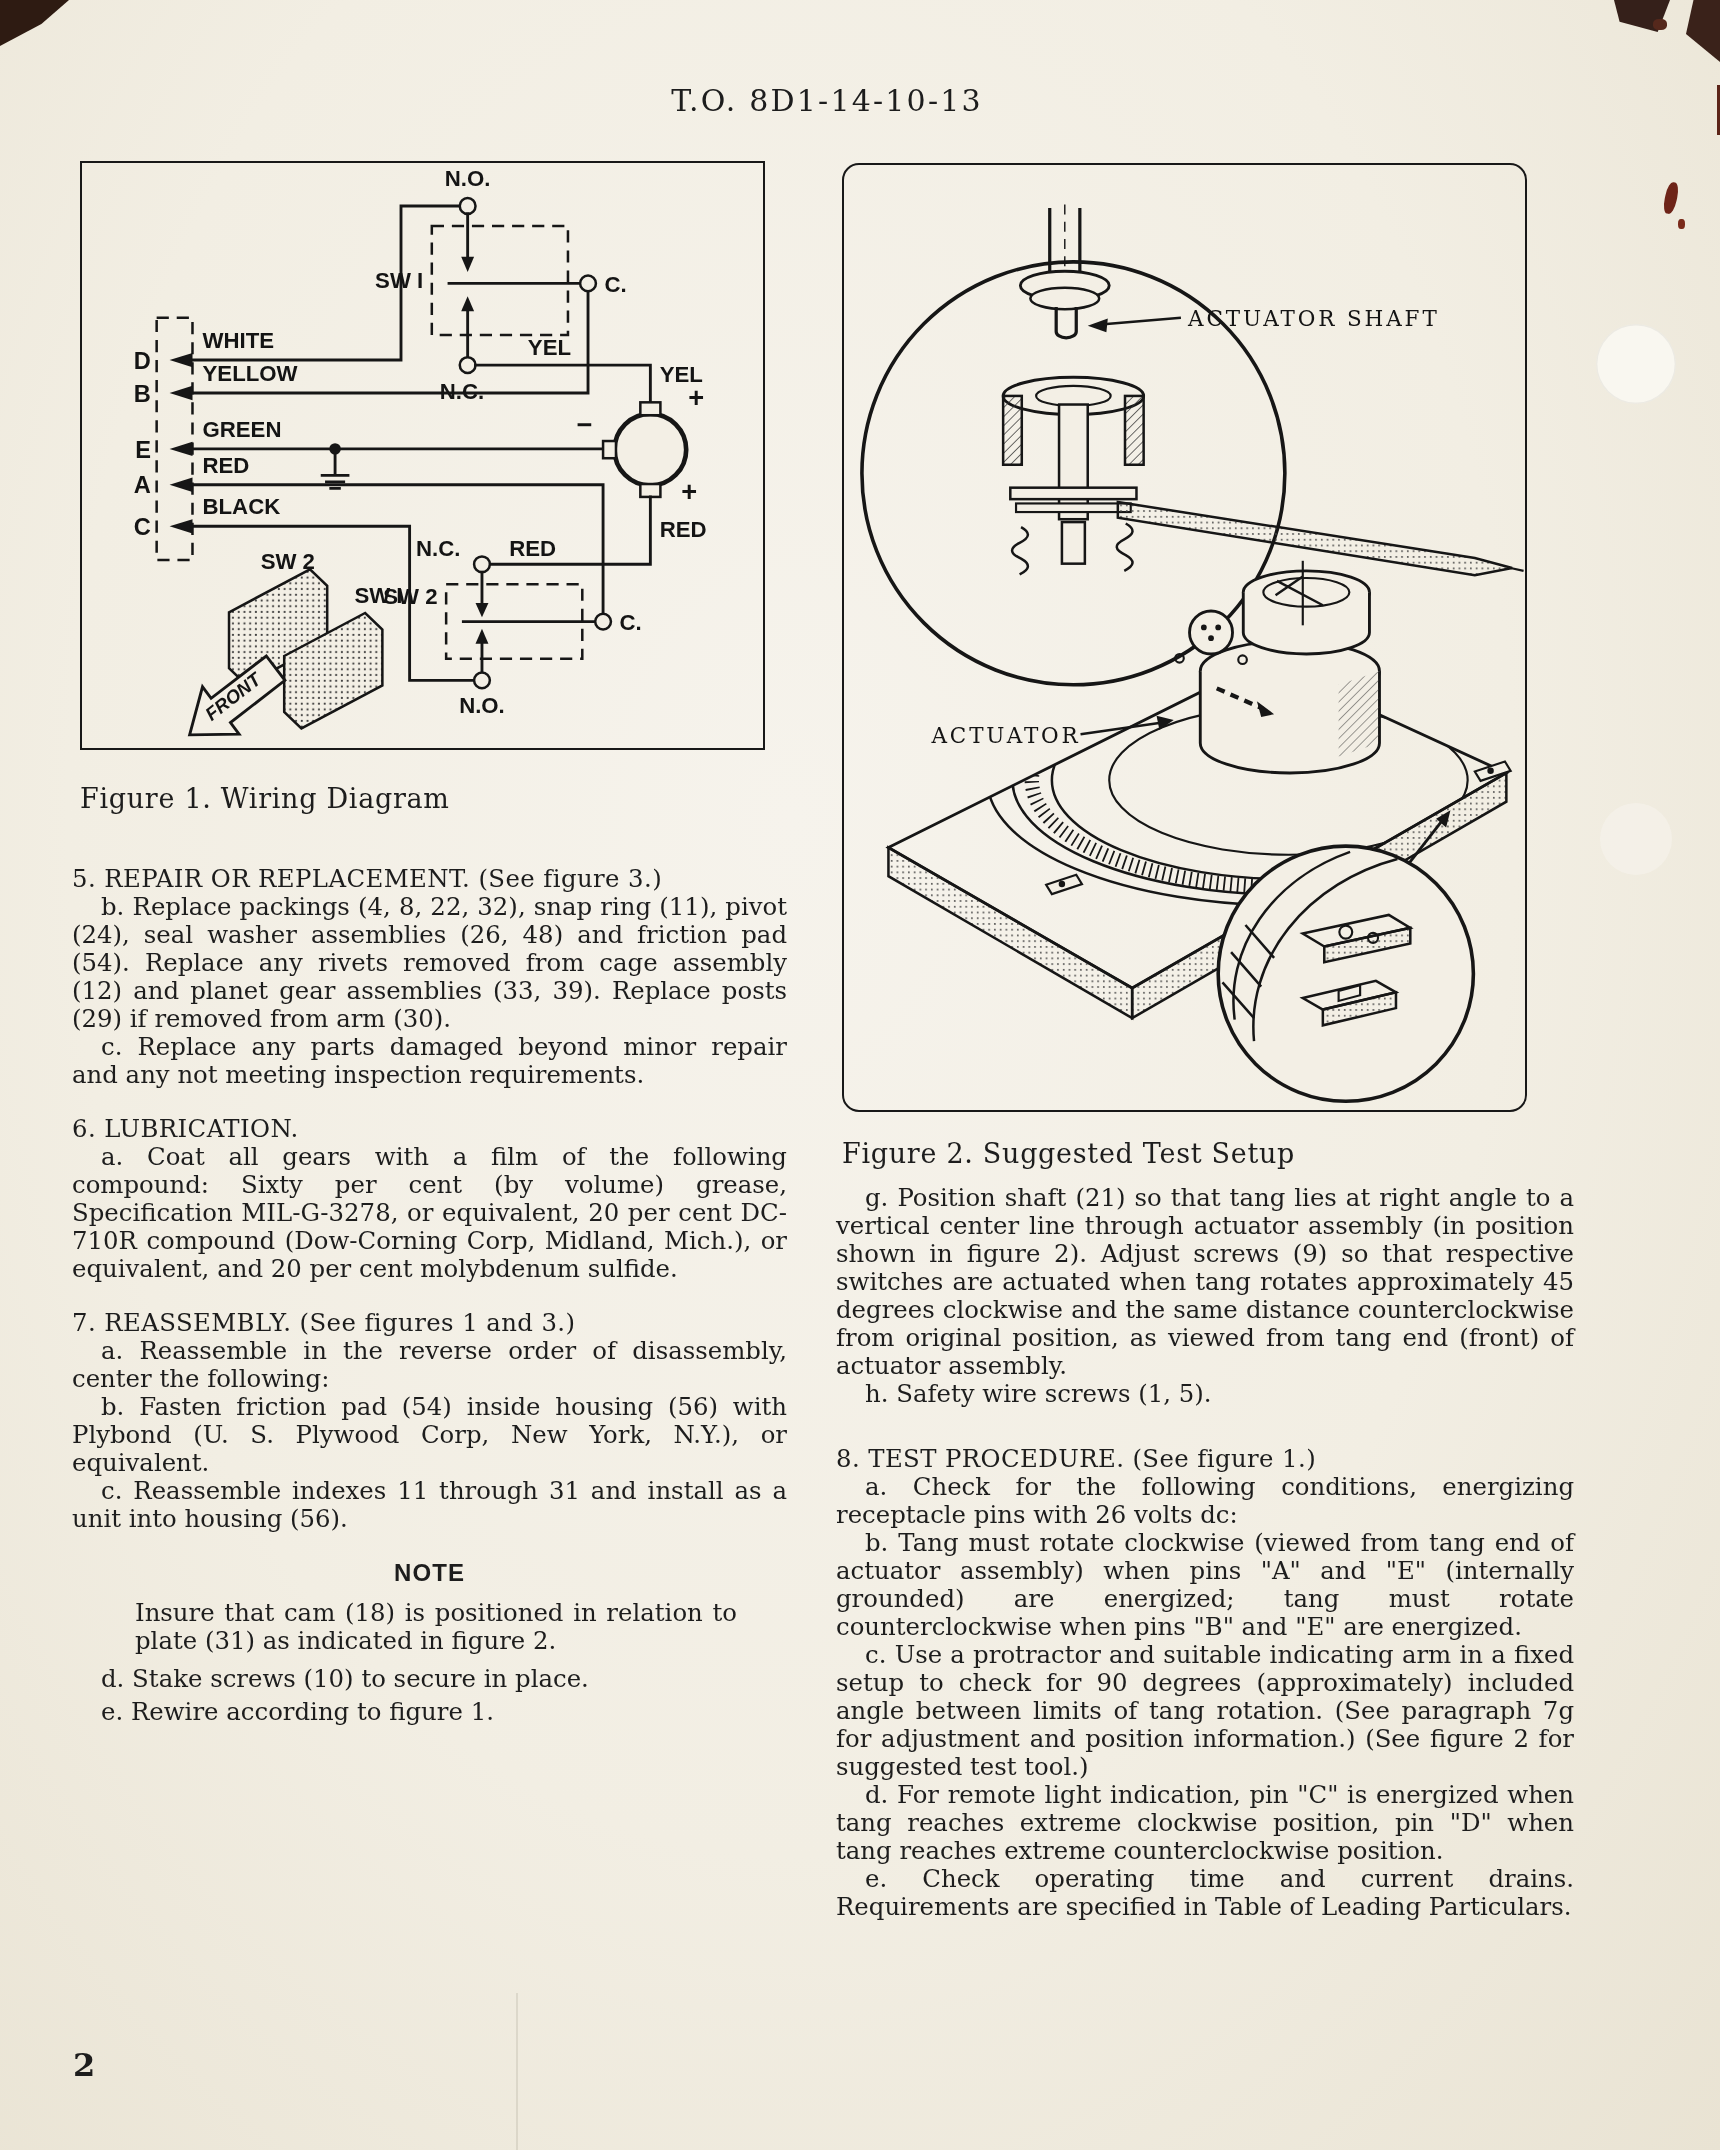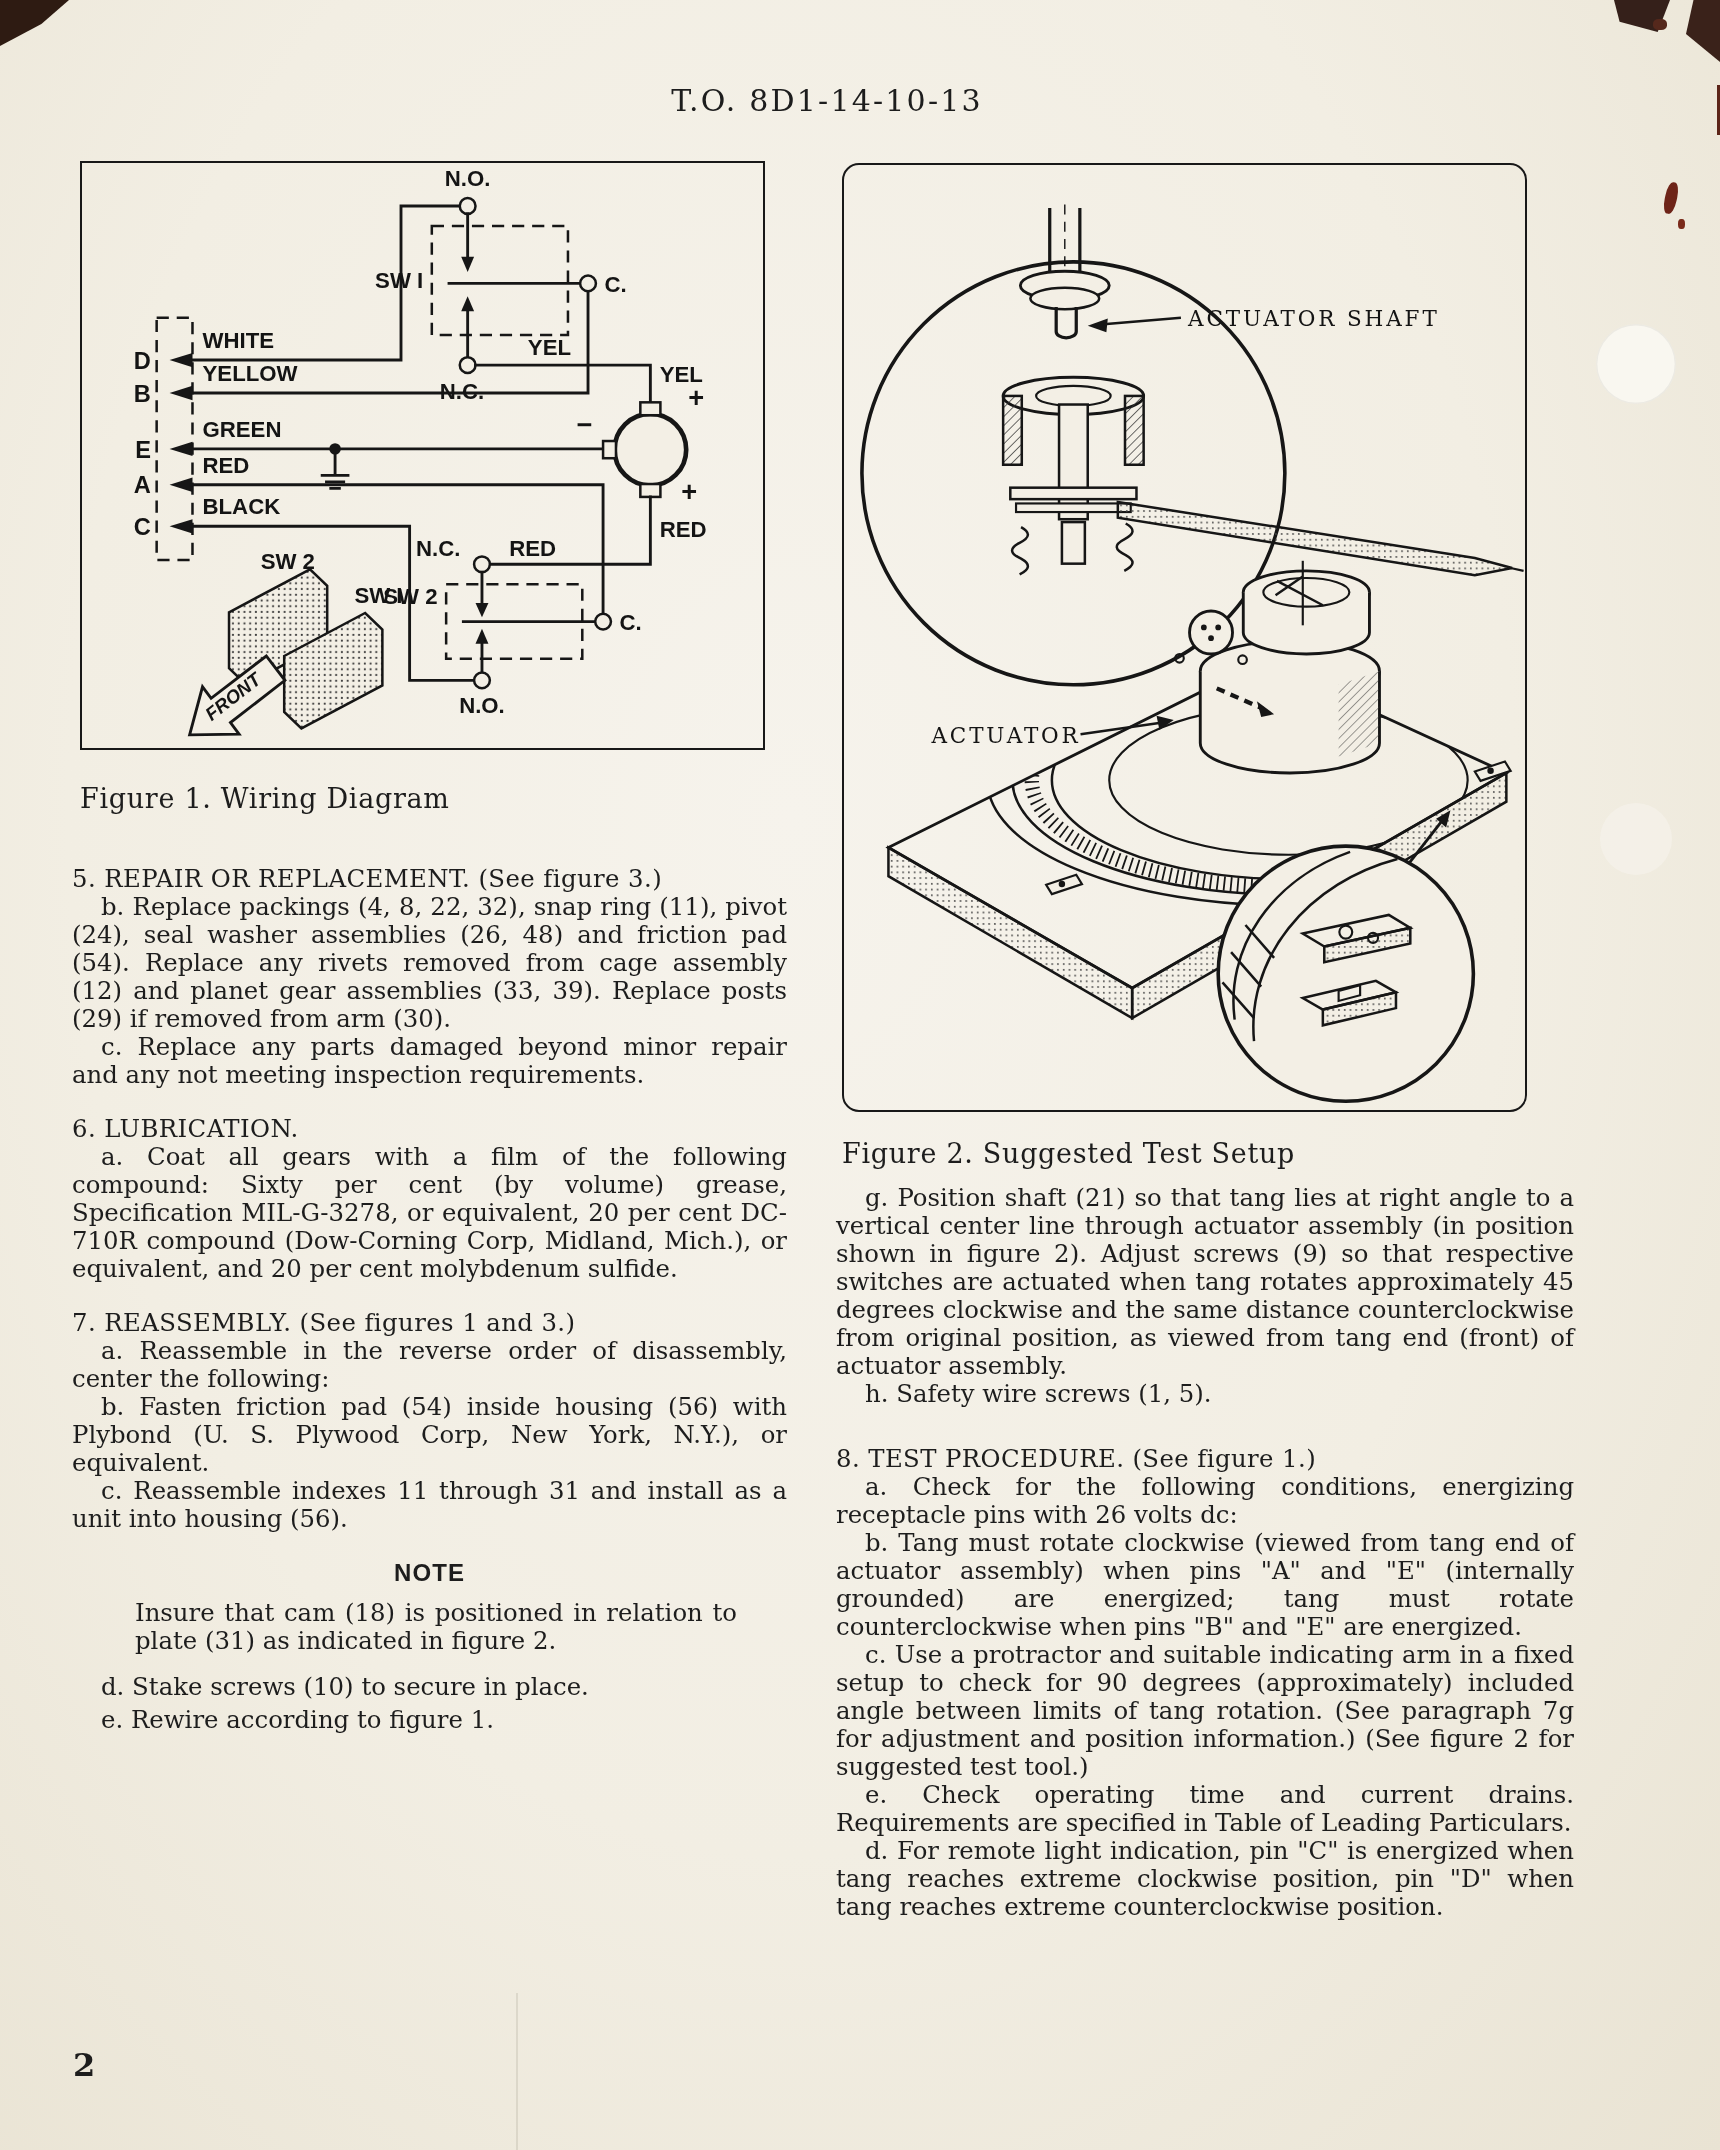--- a/index.html
+++ b/index.html
@@ -268,34 +268,34 @@
     <div class="para">a.  Coat all gears with a film of the following compound:  Sixty per cent (by volume) grease, Specification MIL-G-3278, or equivalent, 20 per cent DC-710R compound (Dow-Corning Corp, Midland, Mich.), or equivalent, and 20 per cent molybdenum sulfide.</div>
 
     <div class="head">7.  REASSEMBLY.  (See figures 1 and 3.)</div>
     <div class="para">a.  Reassemble in the reverse order of disassembly, center the following:</div>
     <div class="para">b.  Fasten friction pad (54) inside housing (56) with Plybond (U. S. Plywood Corp, New York, N.Y.), or equivalent.</div>
     <div class="para">c.  Reassemble indexes 11 through 31 and install as a unit into housing (56).</div>
 
     <div class="note-head">NOTE</div>
     <div class="note-body">Insure that cam (18) is positioned in relation to plate (31) as indicated in figure 2.</div>
 
-    <div class="item" style="margin-top:18px;">d.  Stake screws (10) to secure in place.</div>
+    <div class="item" style="margin-top:10px;">d.  Stake screws (10) to secure in place.</div>
     <div class="item">e.  Rewire according to figure 1.</div>
   </div>
 
   <div class="col" id="rightcol">
     <div class="para">g.  Position shaft (21) so that tang lies at right angle to a vertical center line through actuator assembly (in position shown in figure 2).  Adjust screws (9) so that respective switches are actuated when tang rotates approximately 45 degrees clockwise and the same distance counterclockwise from original position, as viewed from tang end (front) of actuator assembly.</div>
     <div class="para">h.  Safety wire screws (1, 5).</div>
 
     <div class="head bigsp">8.  TEST PROCEDURE.  (See figure 1.)</div>
     <div class="para">a.  Check for the following conditions, energizing receptacle pins with 26 volts dc:</div>
     <div class="para">b.  Tang must rotate clockwise (viewed from tang end of actuator assembly) when pins "A" and "E" (internally grounded) are energized; tang must rotate counterclockwise when pins "B" and "E" are energized.</div>
     <div class="para">c.  Use a protractor and suitable indicating arm in a fixed setup to check for 90 degrees (approximately) included angle between limits of tang rotation.  (See paragraph 7g for adjustment and position information.) (See figure 2 for suggested test tool.)</div>
+    <div class="para">d.  For remote light indication, pin "C" is energized when tang reaches extreme clockwise position, pin "D" when tang reaches extreme counterclockwise position.</div>
     <div class="para">e.  Check operating time and current drains.  Requirements are specified in Table of Leading Particulars.</div>
-    <div class="para">d.  For remote light indication, pin "C" is energized when tang reaches extreme clockwise position, pin "D" when tang reaches extreme counterclockwise position.</div>
   </div>
 
   <div class="pagenum">2</div>
 
   <div class="art" style="left:0;top:0;width:69px;height:46px;background:#2e1b12;clip-path:polygon(0 0,100% 0,60% 52%,0 100%);"></div>
   <div class="art" style="left:1614px;top:0;width:56px;height:32px;background:#35201a;clip-path:polygon(0 0,100% 0,78% 100%,10% 68%);"></div>
   <div class="art" style="left:1686px;top:0;width:34px;height:62px;background:#3a221a;clip-path:polygon(22% 0,100% 0,100% 100%,0 55%);"></div>
   <div class="art" style="left:1653px;top:18.6px;width:14.3px;height:11.5px;background:#55281c;border-radius:40%;"></div>
   <div class="art" style="left:1665px;top:182px;width:11.5px;height:32px;background:#6e2418;border-radius:45%;transform:rotate(12deg);"></div>
   <div class="art" style="left:1678px;top:219px;width:6.5px;height:10px;background:#7a2a1a;border-radius:45%;"></div>

